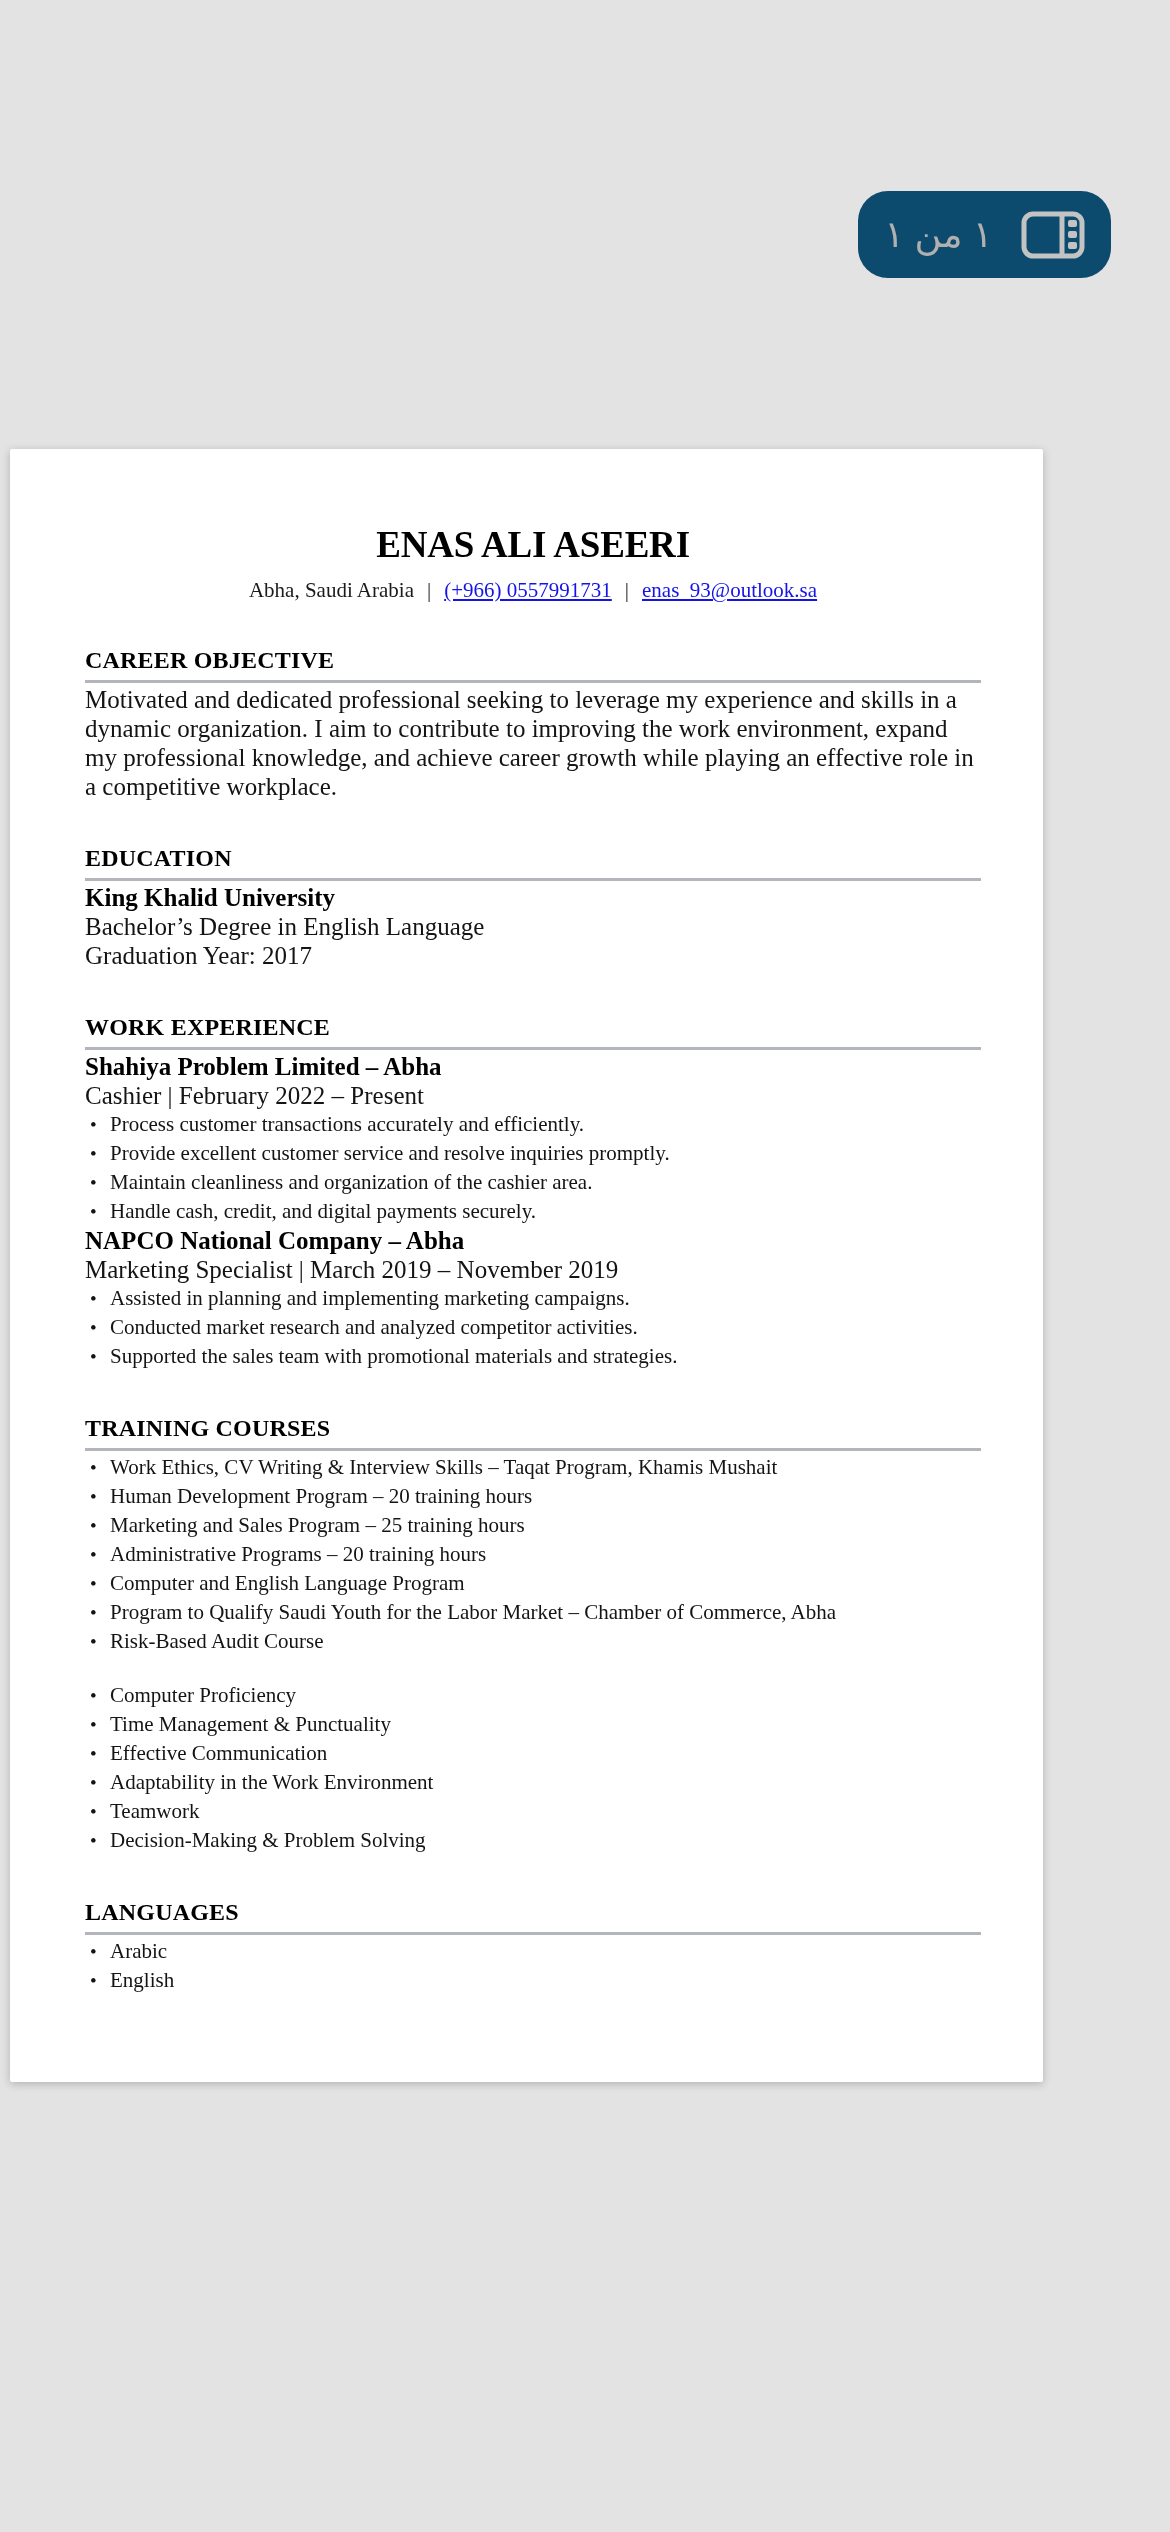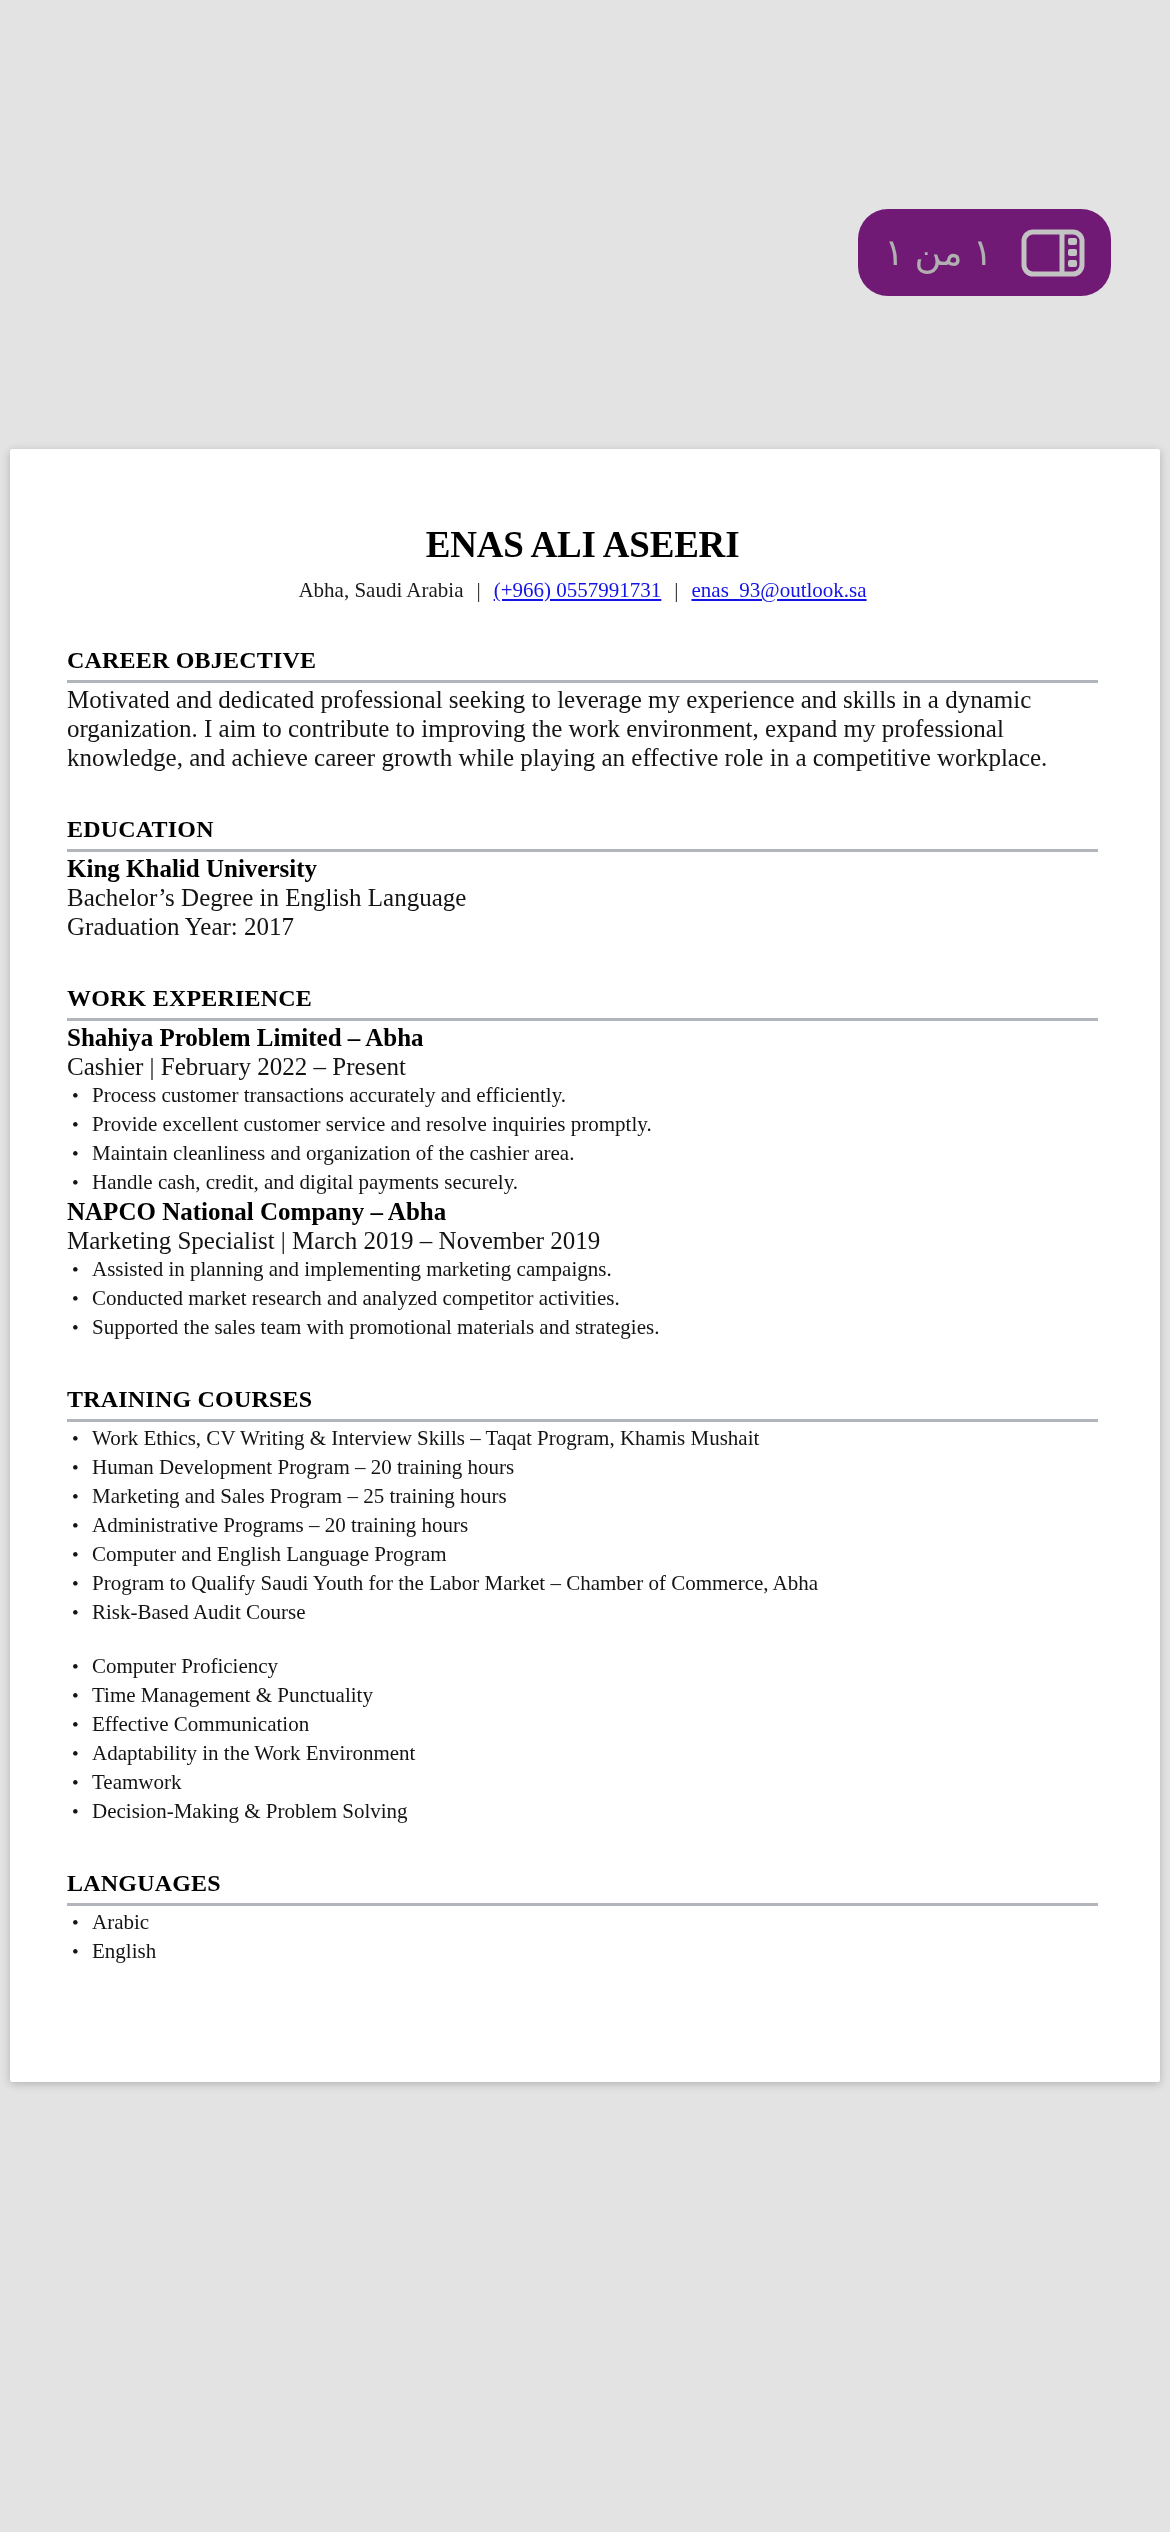--- a/index.html
+++ b/index.html
@@ -7,43 +7,43 @@
   body {
     position:relative;
     background:#e3e3e3;
     font-family:"Liberation Serif", serif;
     color:#101010;
     overflow:hidden;
   }
 
   
   .page-pill {
-    position:absolute; left:858px; top:209px;
+    position:absolute; left:858px; top:191px;
     width:253px; height:87px;
-    background:#701a75;
+    background:#0c4a6e;
     border-radius:30px;
     display:flex; align-items:center; justify-content:center;
     gap:28px;
     cursor:pointer;
   }
   .pill-text {
     font-family:"Liberation Sans", sans-serif;
     font-size:37px; color:#b0b0b0; line-height:1;
     direction:rtl;
   }
   .pill-icon { display:flex; align-items:center; }
 
   
   .doc-page {
     position:absolute; left:10px; top:449px;
-    width:1150px; height:1633px;
+    width:1033px; height:1633px;
     background:#ffffff;
     border-radius:2px;
     box-shadow:0 2px 9px rgba(0,0,0,0.22);
-    padding:74px 62px 0 57px;
+    padding:74px 62px 0 75px;
   }
   .doc-header { text-align:center; }
   h1.resume-name {
     font-size:37px; line-height:44px; font-weight:bold;
     letter-spacing:-0.2px; color:#000;
   }
   .contact {
     margin-top:10px; font-size:21px; line-height:26px; color:#1a1a1a;
   }
   .contact .sep { margin:0 13px; color:#2a2a2a; }

